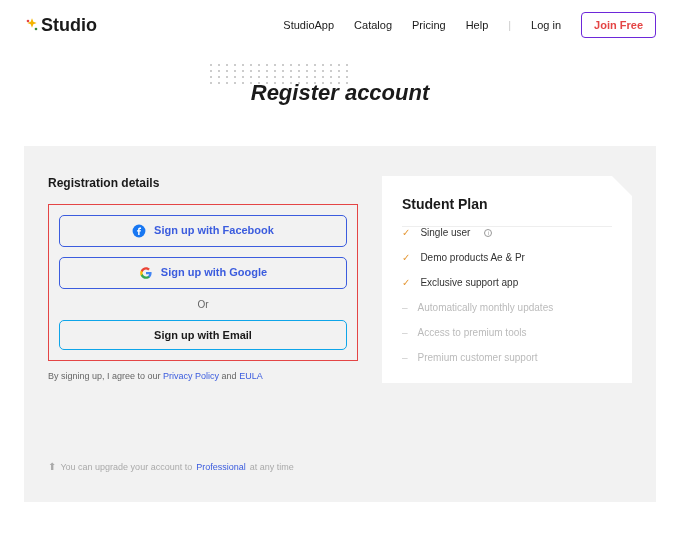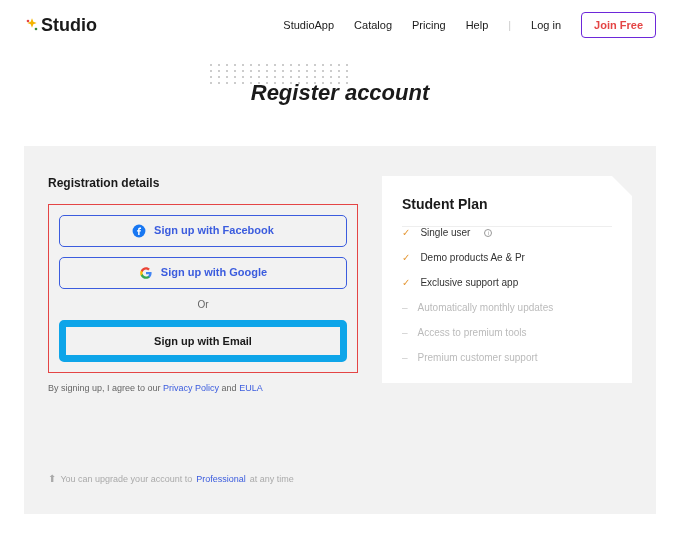--- a/index.html
+++ b/index.html
@@ -107,21 +107,21 @@
     background: #f2f2f2;
     cursor: pointer;
   }
   .social-btn svg { width: 14px; height: 14px; }
   .or {
     text-align: center;
     font-size: 10px;
     color: #666;
   }
   .email-btn {
-    border: 7px solid #0ea5e9;
+    border: 1px solid #0ea5e9;
     border-radius: 5px;
     padding: 8px;
     text-align: center;
     font-size: 11px;
     font-weight: 600;
     color: #1a1a1a;
     background: #f2f2f2;
     cursor: pointer;
   }
   .consent {

